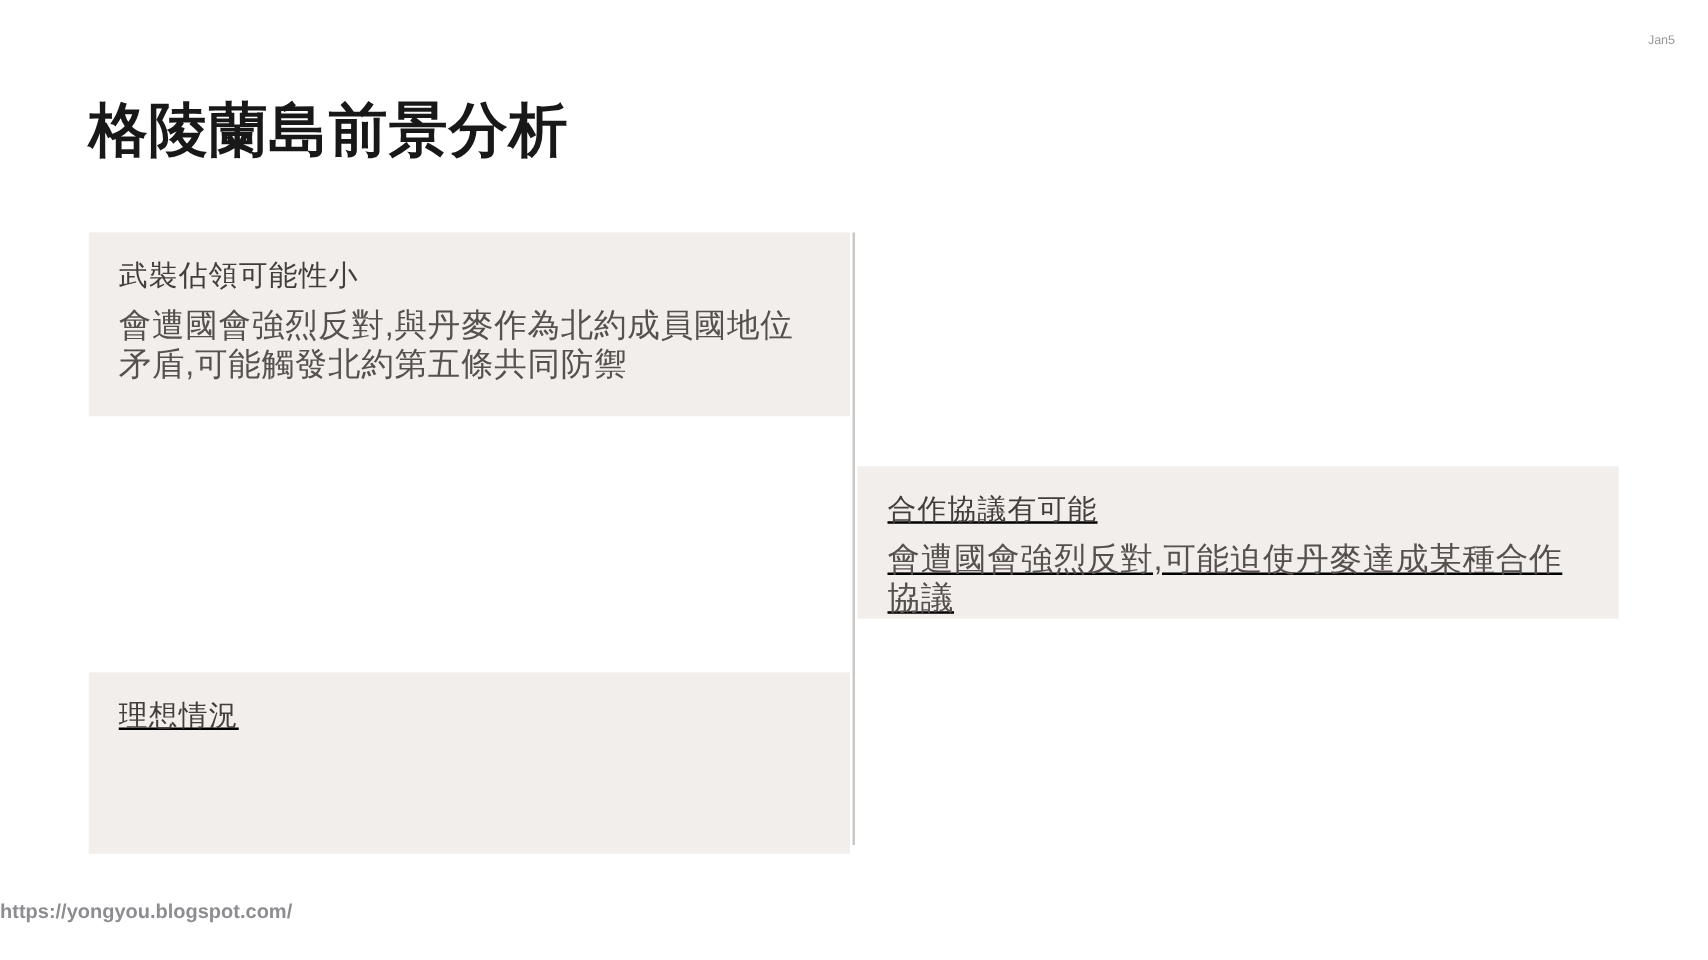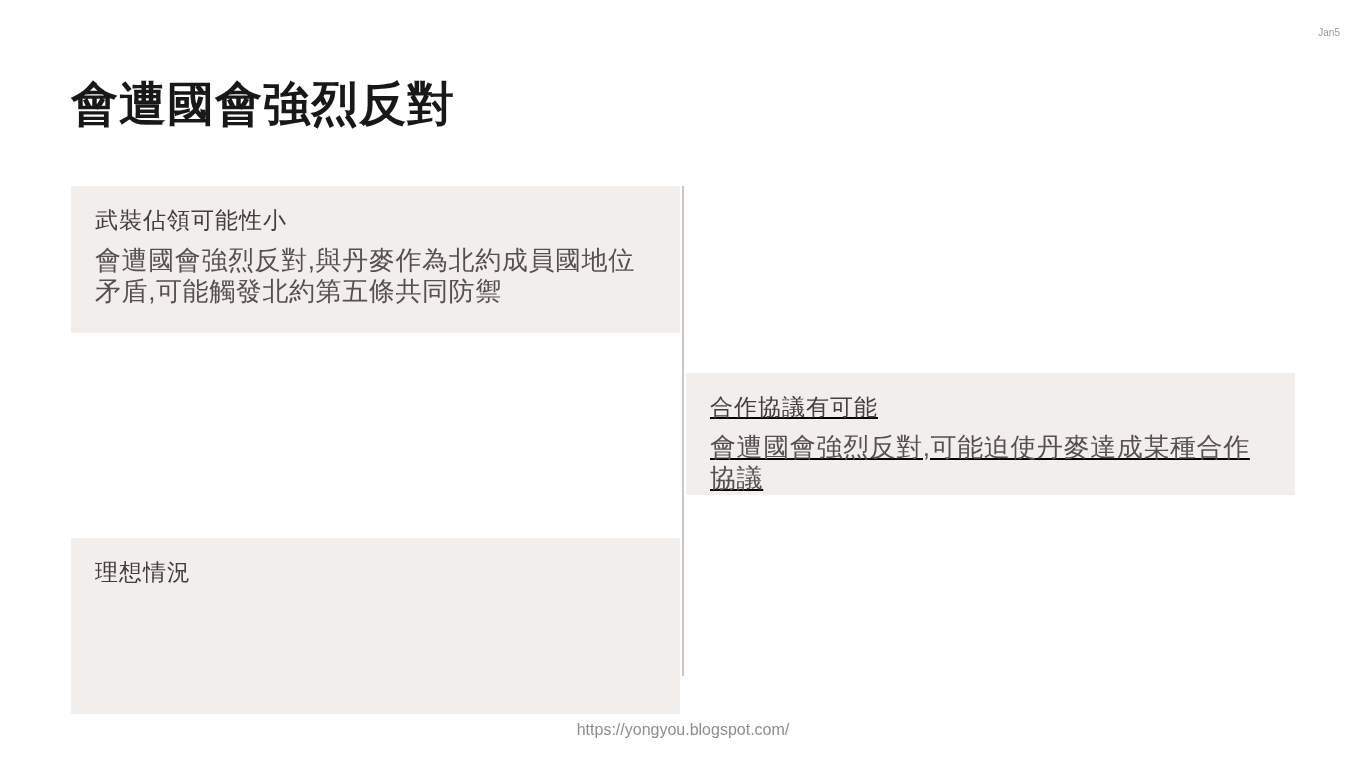--- a/index.html
+++ b/index.html
@@ -49,52 +49,52 @@
   }
   .tl-box {
     position: absolute;
     background: var(--box-background);
     padding: 17px 24px;
   }
   .tl-box.align-right { text-align: left; }
   .tl-box.align-left  { text-align: left; text-decoration: underline; }
   .tl-box.pos-1 { left: 71px;  top: 186px; width: 609px; height: 147px; }
   .tl-box.pos-2 { left: 686px; top: 373px; width: 609px; height: 122px; }
-  .tl-box.pos-3 { left: 71px;  top: 538px; width: 609px; height: 176px; }
+  .tl-box.pos-3 { left: 71px;  top: 538px; width: 609px; height: 145px; text-decoration: underline; }
   .tl-title {
     font-size: 23px;
     line-height: 35px;
     letter-spacing: 1px;
     color: var(--box-title-text);
   }
   .tl-body {
     margin-top: 7px;
     font-size: 26px;
     line-height: 31px;
     letter-spacing: 0.6px;
     color: var(--box-body-text);
   }
   .footer-url {
     position: absolute;
     left: 0;
     top: 721px;
     width: 100%;
-    text-align: center;
     font-size: 16px;
     color: #8d8d91;
+    font-weight: bold;
   }
 </style>
 </head>
 <body>
 
 <div class="slide">
 
   <div class="date-label">Jan5</div>
 
-  <h1 class="main-title">會遭國會強烈反對</h1>
+  <h1 class="main-title">格陵蘭島前景分析</h1>
 
   <div class="timeline-divider"></div>
 
   <div class="tl-box pos-1 align-right">
     <div class="tl-title">武裝佔領可能性小</div>
     <div class="tl-body">會遭國會強烈反對,與丹麥作為北約成員國地位矛盾,可能觸發北約第五條共同防禦</div>
   </div>
 
   <div class="tl-box pos-2 align-left">
     <div class="tl-title">合作協議有可能</div>

